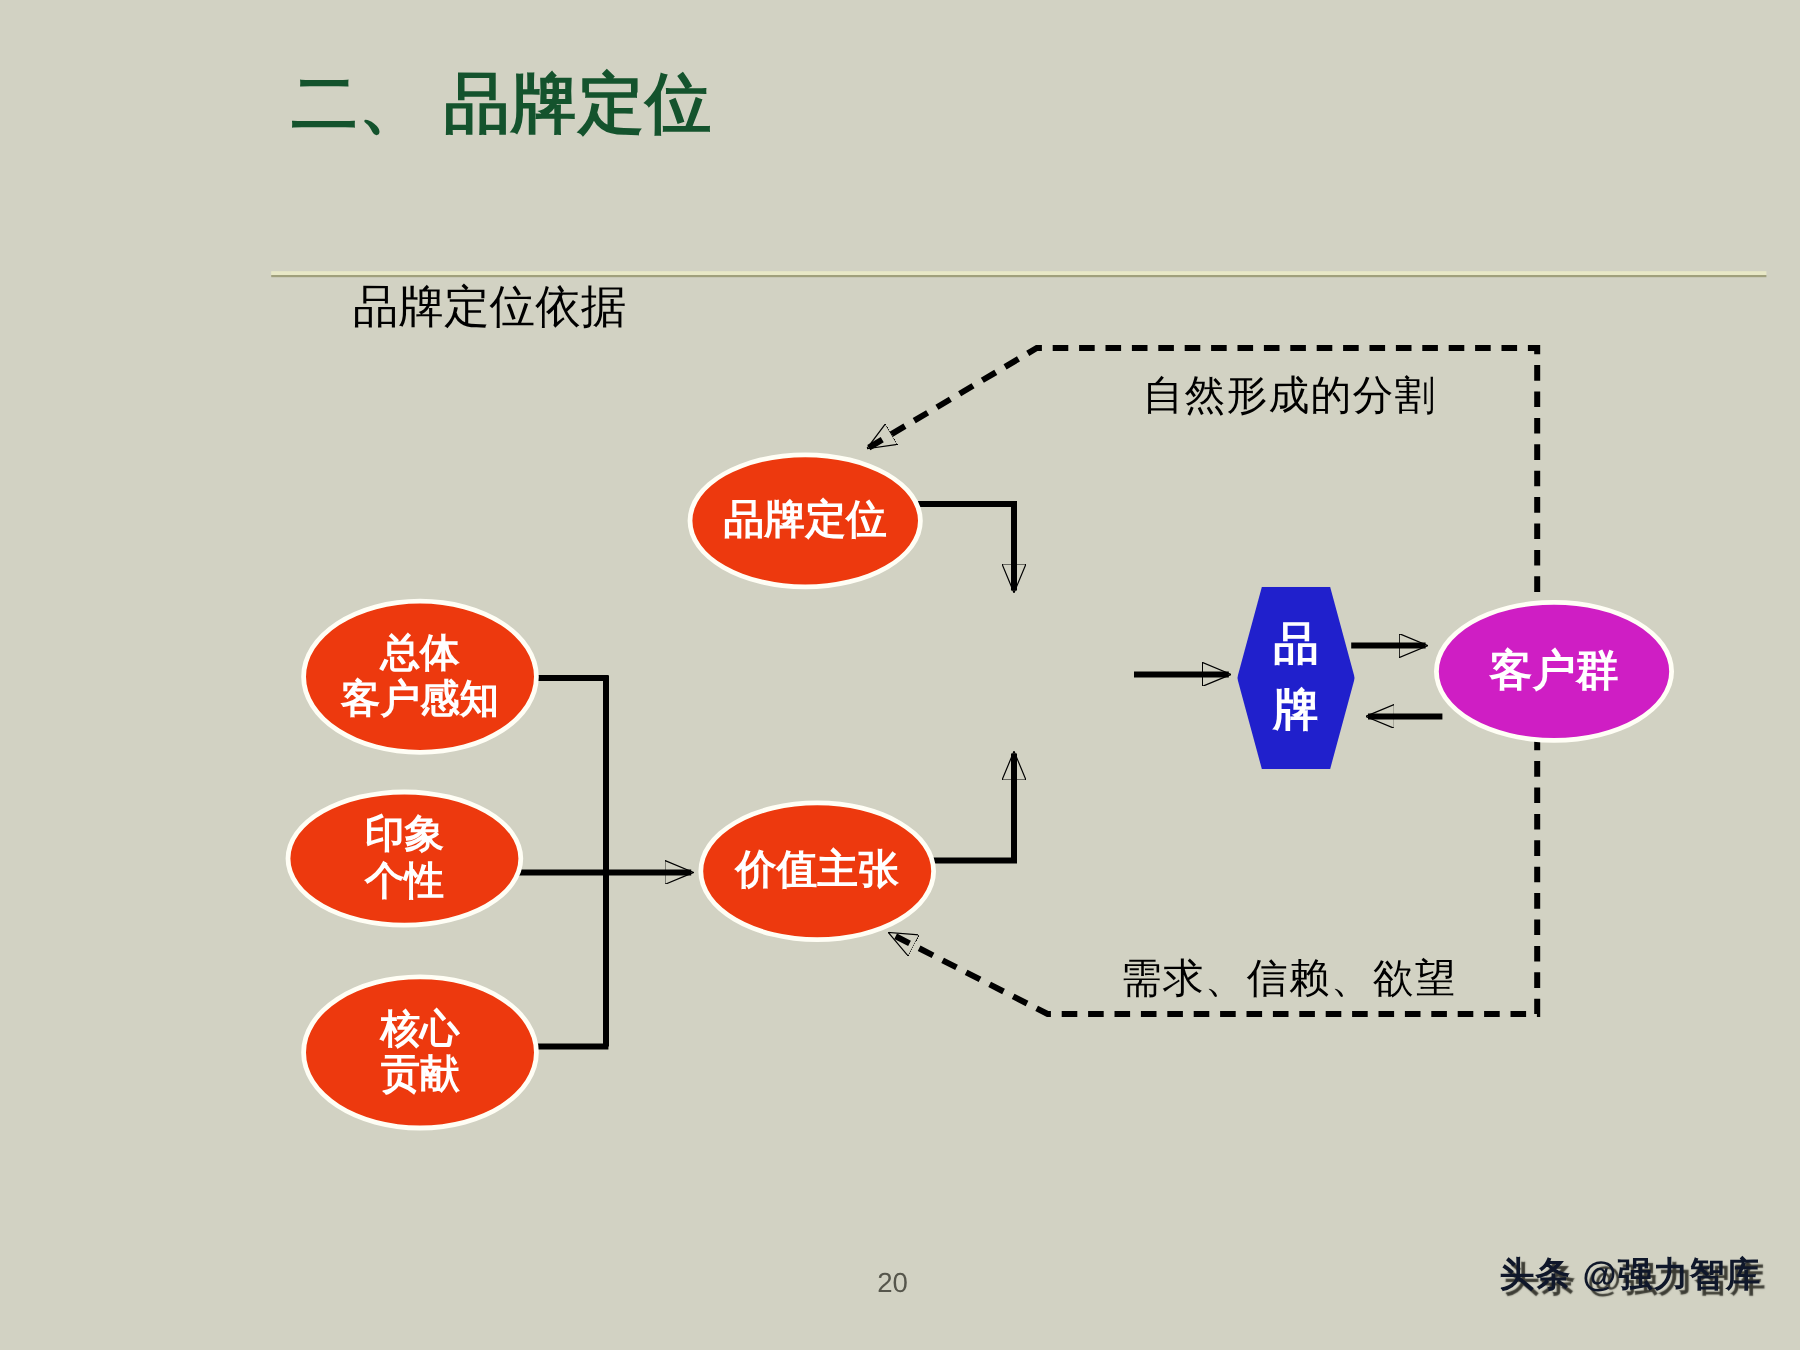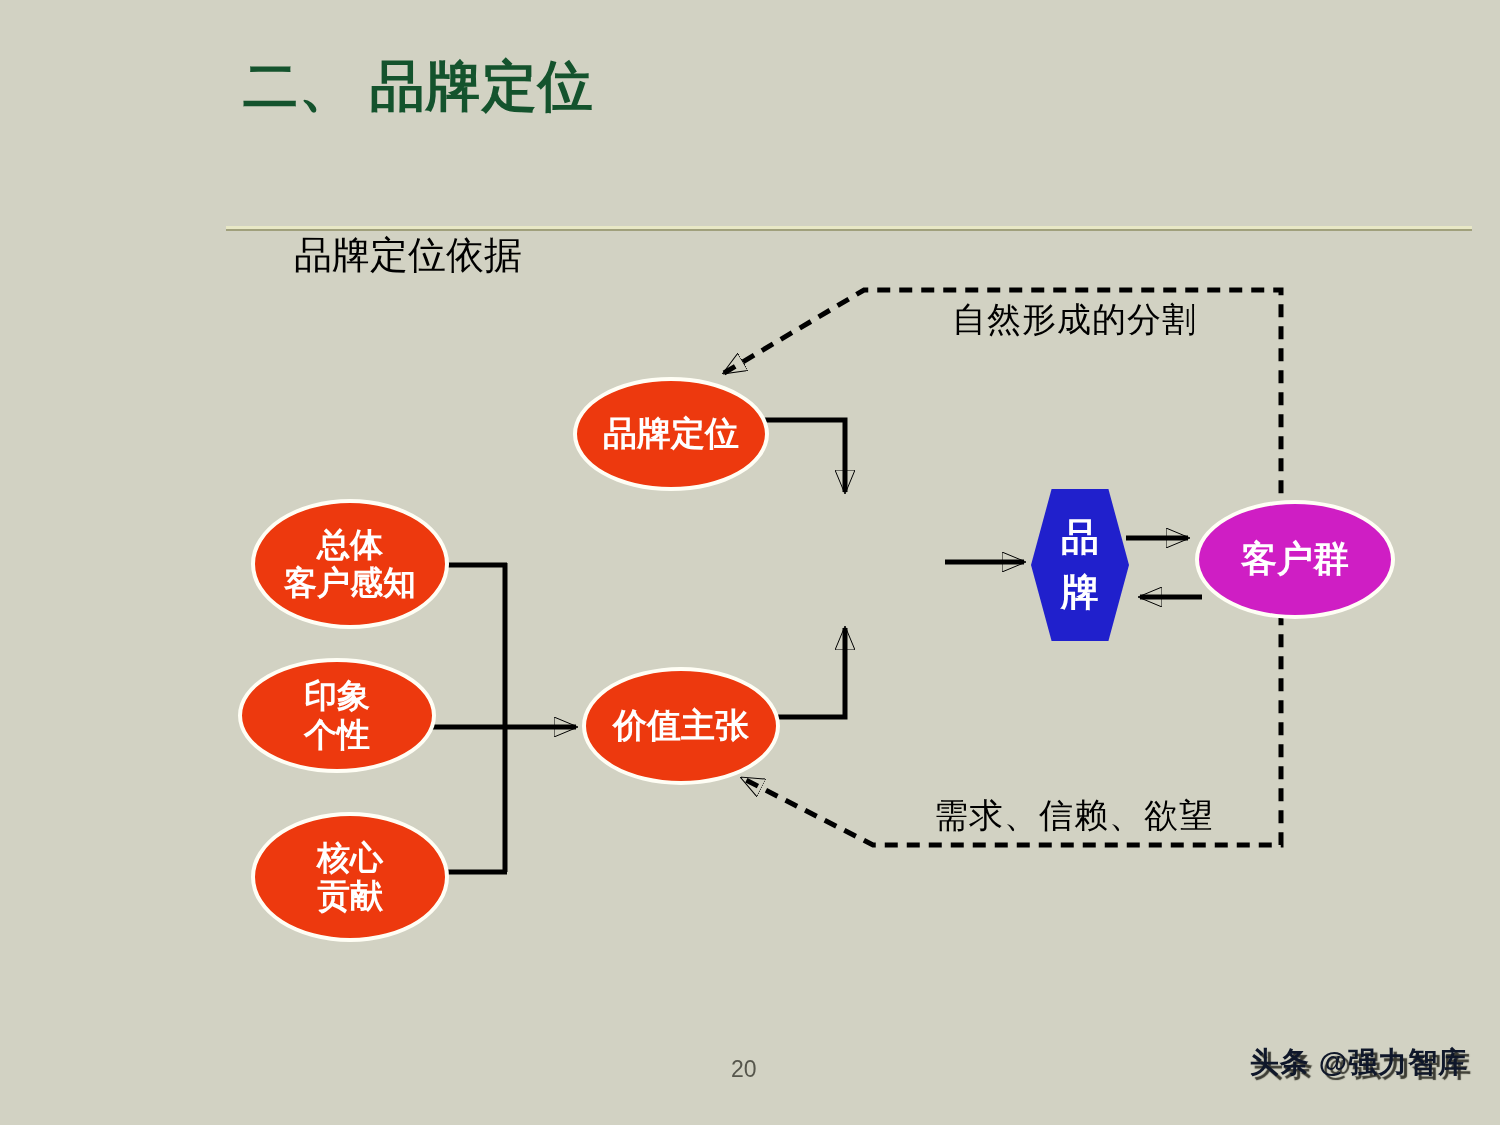--- a/index.html
+++ b/index.html
@@ -63,21 +63,21 @@
   }
   
   .n-target{left:573px;top:377px;width:196px;height:114px;}
   .n-overall{left:251px;top:499px;width:198px;height:130px;font-size:33px;}
   .n-impression{left:238px;top:658px;width:198px;height:115px;font-size:33px;}
   .n-core{left:251px;top:812px;width:198px;height:130px;font-size:33px;}
   .n-value{left:582px;top:667px;width:198px;height:118px;}
   .n-positioning{left:755px;top:498px;width:200px;height:122px;font-size:36px;}
   .n-customer{left:1195px;top:500px;width:200px;height:119px;font-size:36px;}
   .n-brand{left:1031px;top:489px;width:98px;height:152px;}
-  .ann-top{left:952px;top:297px;}
+  .ann-top{left:952px;top:307px;}
   .ann-bottom{left:934px;top:793px;}
 </style>
 </head>
 <body>
 
 <div class="slide" style="--background: #d2d2c3; --node-red: #ed390e; --node-blue: #2020cc; --node-magenta: #cf1ec4; --node-border: #fffef5; --line: #000000; --accent-light: #e8e8c6; --accent-dark: #a0a07c;">
 
   <div class="title">二、 品牌定位</div>
   <div class="divider"></div>
   <div class="subtitle">品牌定位依据</div>

